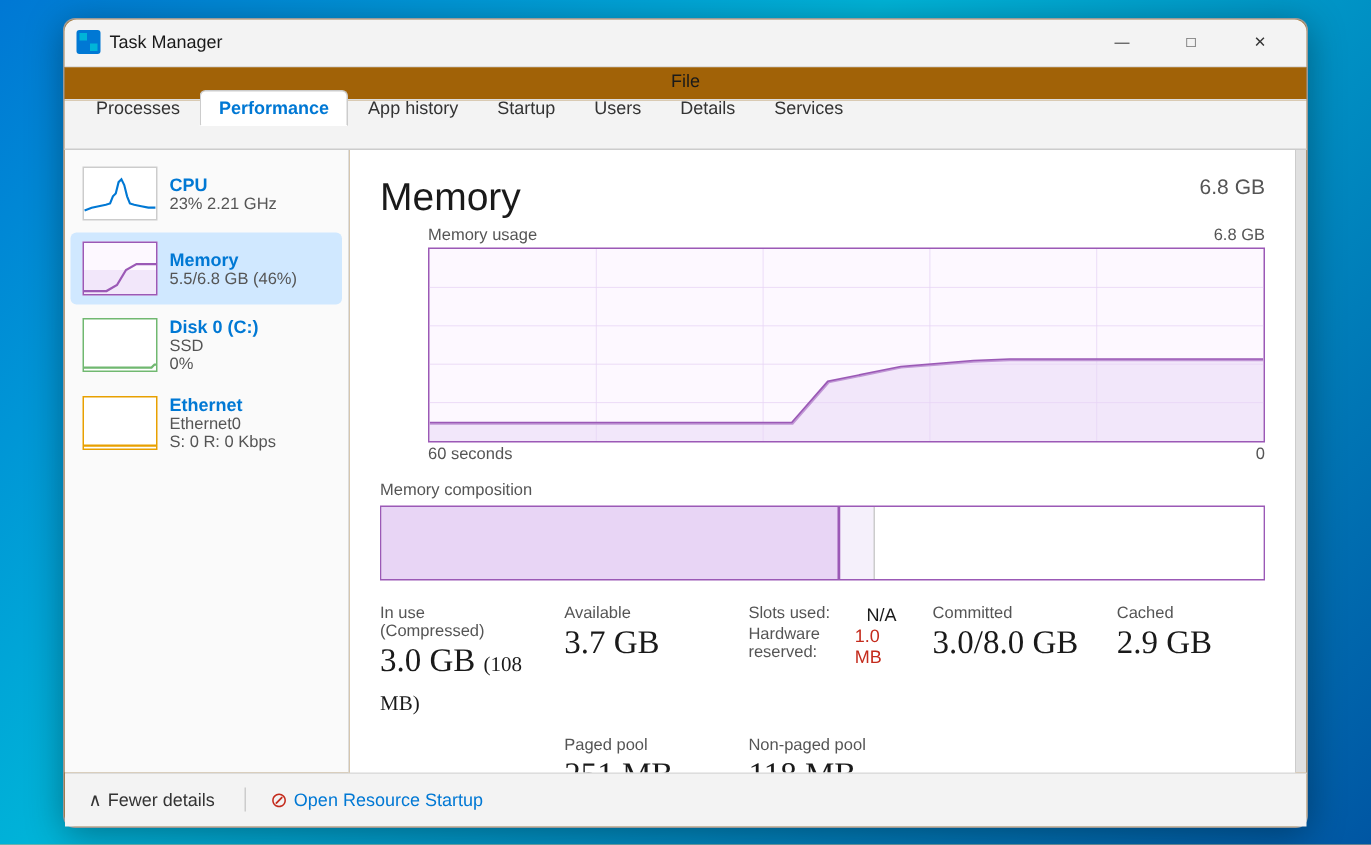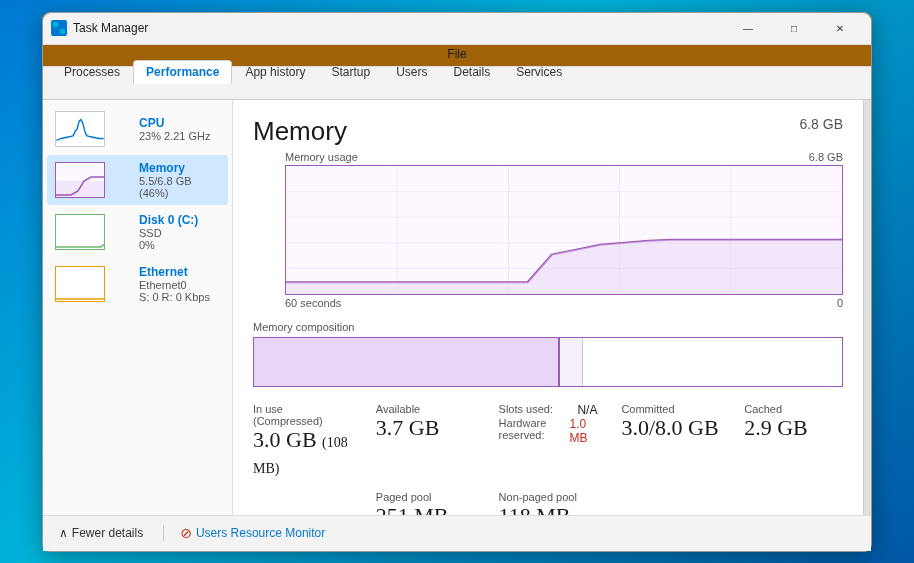--- a/index.html
+++ b/index.html
@@ -121,21 +121,20 @@
       flex-direction: column;
       padding: 4px 0;
     }
     .sidebar-item {
       display: flex;
       align-items: center;
       padding: 6px 8px;
       cursor: pointer;
       border-radius: 4px;
       margin: 1px 4px;
-      gap: 26px;
     }
     .sidebar-item.active { background: #d0e8ff; }
     .sidebar-thumb {
       width: 50px;
       height: 36px;
       border: 1px solid #ccc;
       margin-right: 8px;
       flex-shrink: 0;
       position: relative;
       overflow: hidden;
@@ -479,16 +478,16 @@
   </div>
 
   <div class="footer">
     <button class="footer-btn">
       <span>∧</span>
       <span>Fewer details</span>
     </button>
     <div class="divider"></div>
     <a class="footer-link">
       <span style="color:#c42b1c; font-size:14px;">⊘</span>
-      <span>Users Resource Monitor</span>
+      <span>Open Resource Startup</span>
     </a>
   </div>
 </div>
 
 </body></html>

